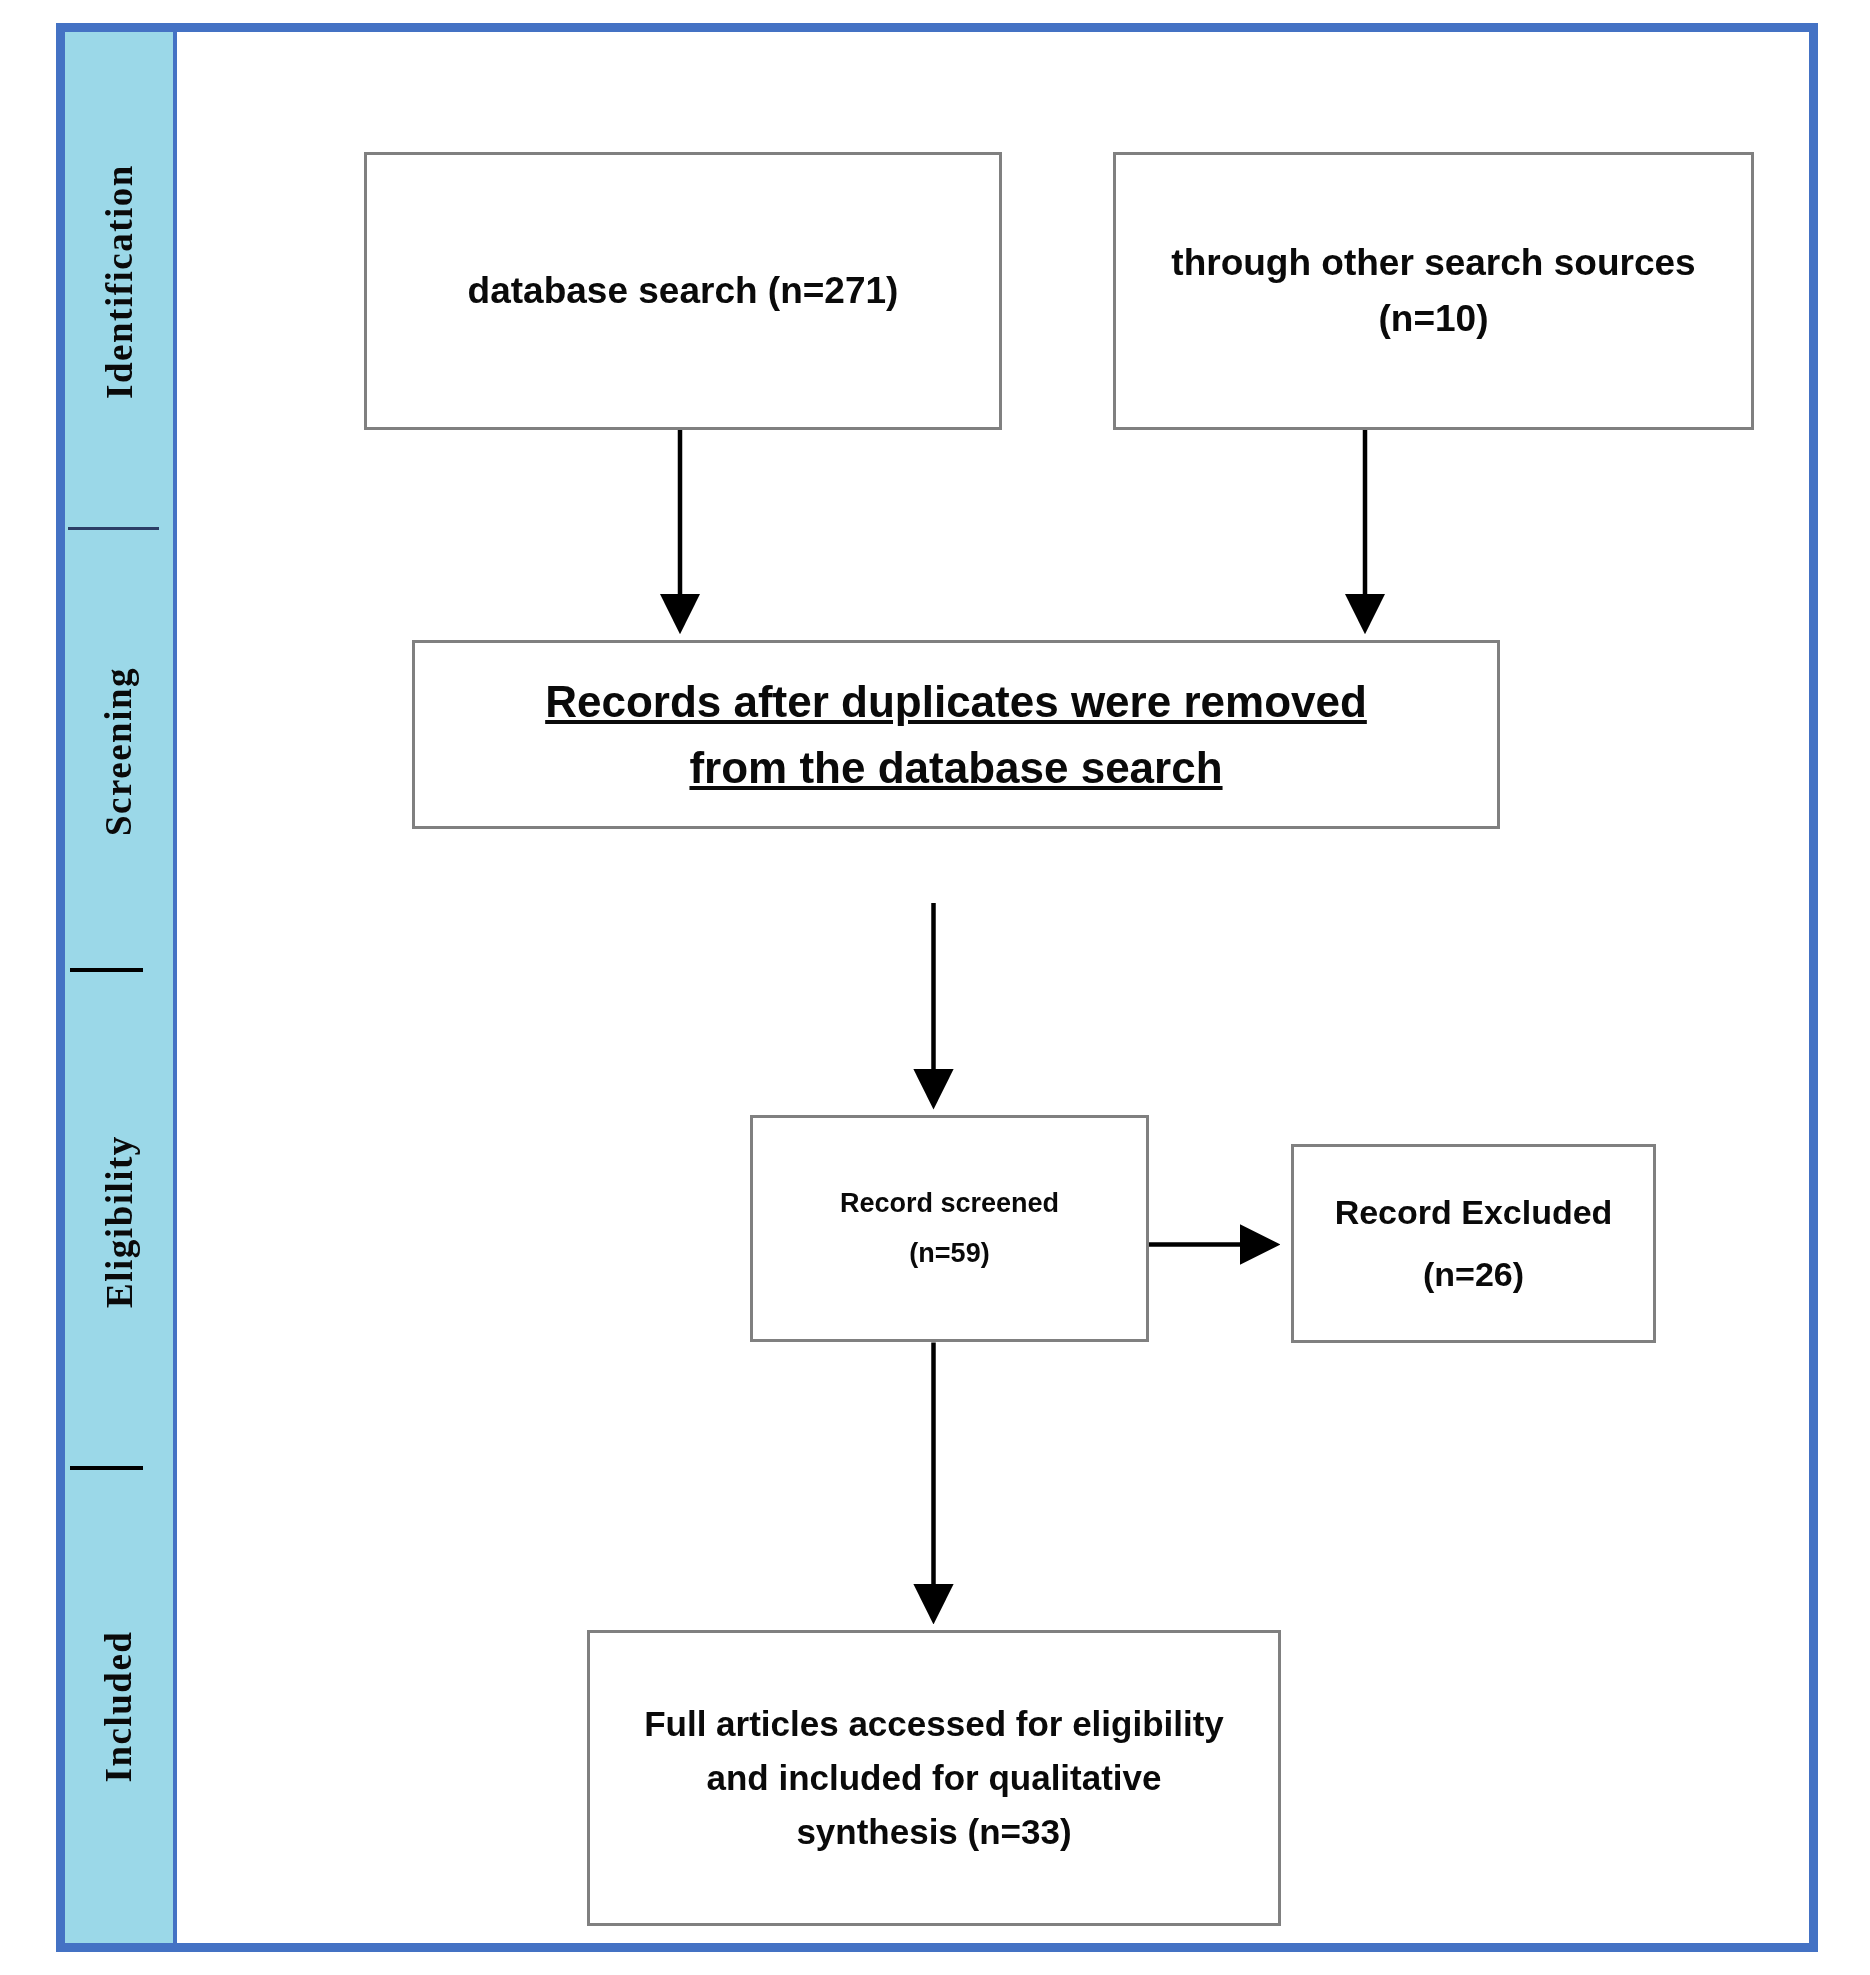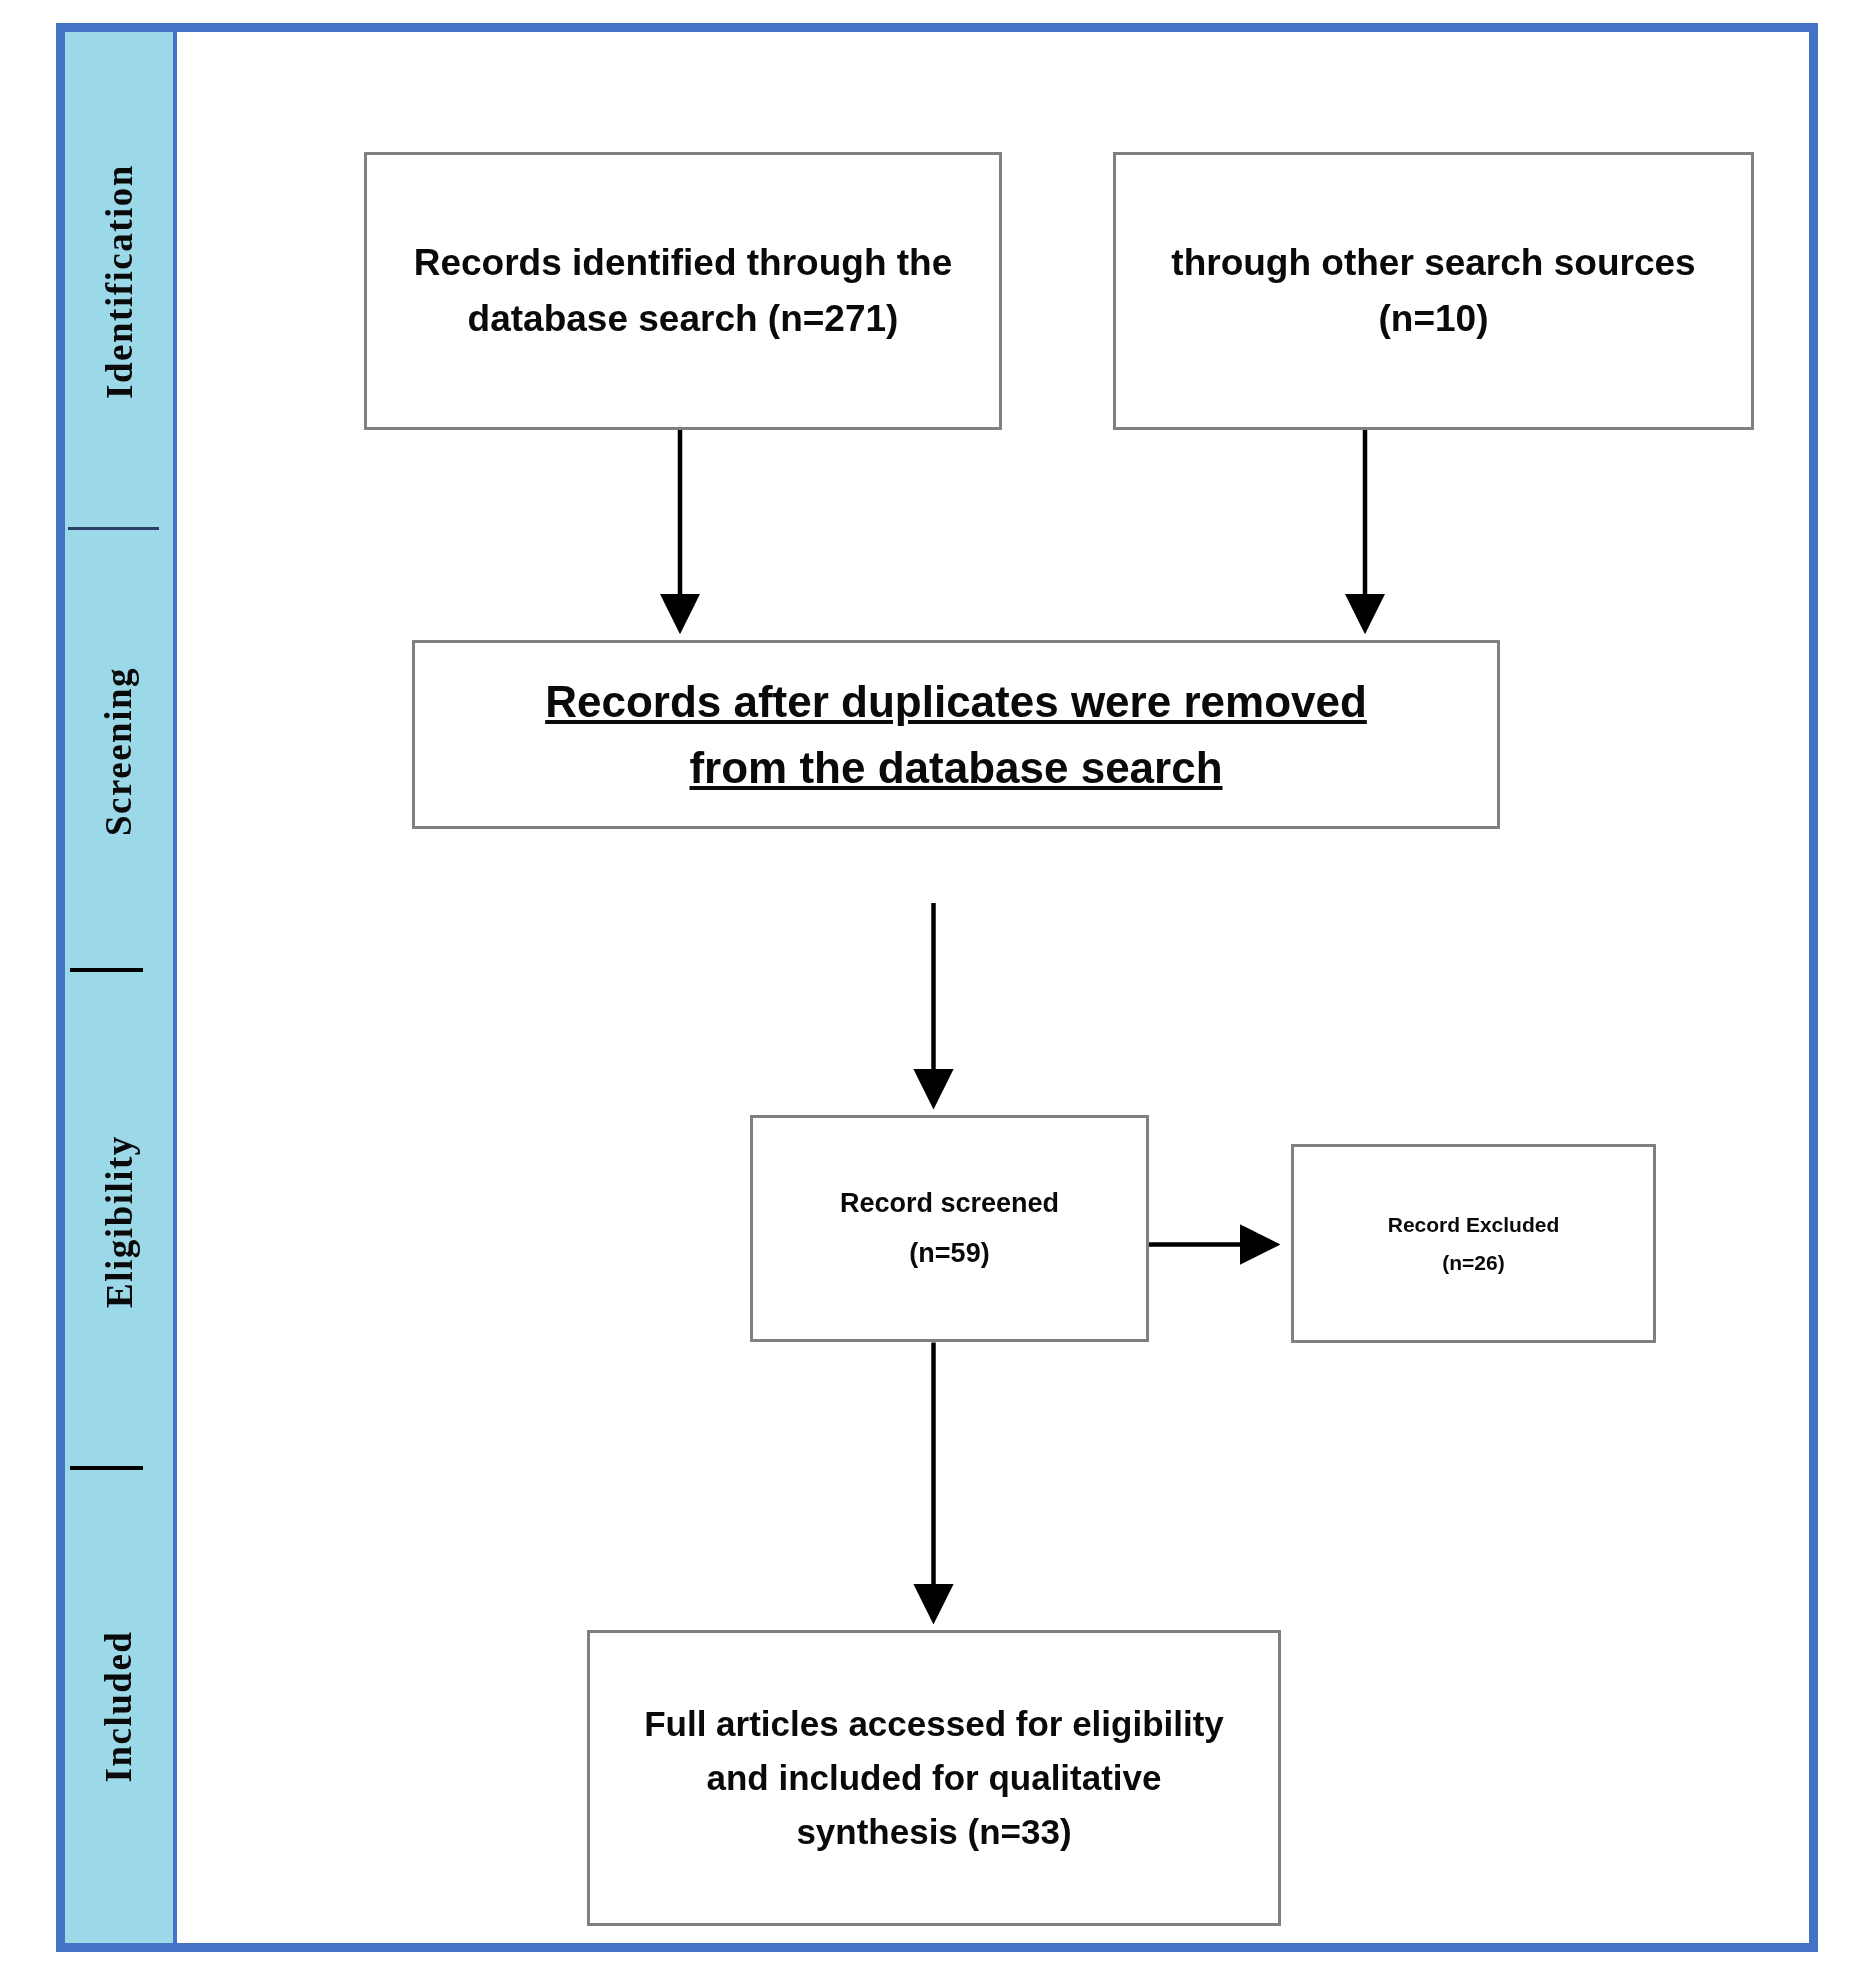--- a/index.html
+++ b/index.html
@@ -101,21 +101,21 @@
   }
   .node-box .line {
     display: block;
     width: 100%;
   }
 
   #box-db-search   { left: 187px;  top: 120px;  width: 638px; height: 278px; font-size: 37px;  line-height: 1.52; }
   #box-other-src   { left: 936px; top: 120px;  width: 641px; height: 278px; font-size: 37px;  line-height: 1.52; }
   #box-dedup       { left: 235px;  top: 608px; width: 1088px; height: 189px; font-size: 44px;  line-height: 1.50; text-decoration: underline; }
   #box-screened    { left: 561px; top: 1083px; width: 399px;  height: 227px; font-size: 27px;  line-height: 1.85; margin-left: 12px; }
-  #box-excluded    { left: 1114px; top: 1112px; width: 365px;  height: 199px; font-size: 21px;  line-height: 1.80; }
+  #box-excluded    { left: 1114px; top: 1112px; width: 365px;  height: 199px; font-size: 34px;  line-height: 1.80; }
   #box-included    { left: 410px;  top: 1598px; width: 694px; height: 296px; font-size: 35px;  line-height: 1.55; }
 
   
   #arrow-layer {
     position: absolute;
     left: 0; top: 0;
     width: 100%; height: 100%;
     pointer-events: none;
   }
 </style>
@@ -158,21 +158,20 @@
       <line x1="2376" y1="791" x2="2376" y2="1185" stroke="#000000" stroke-width="9" marker-end="url(#ahead)"></line>
 
       <line x1="1513" y1="1732" x2="1513" y2="2130" stroke="#000000" stroke-width="9" marker-end="url(#ahead)"></line>
 
       <line x1="1910" y1="2411" x2="2194" y2="2411" stroke="#000000" stroke-width="9" marker-end="url(#ahead)"></line>
 
       <line x1="1513" y1="2606" x2="1513" y2="3154" stroke="#000000" stroke-width="9" marker-end="url(#ahead)"></line>
     </svg>
 
     <div class="node-box" id="box-db-search">
-      <span class="line">Records identified through the</span>
       <span class="line">database search (n=271)</span>
     </div>
 
     <div class="node-box" id="box-other-src">
       <span class="line">through other search sources</span>
       <span class="line">(n=10)</span>
     </div>
 
     <div class="node-box" id="box-dedup">
       <span class="line">Records after duplicates were removed</span>

